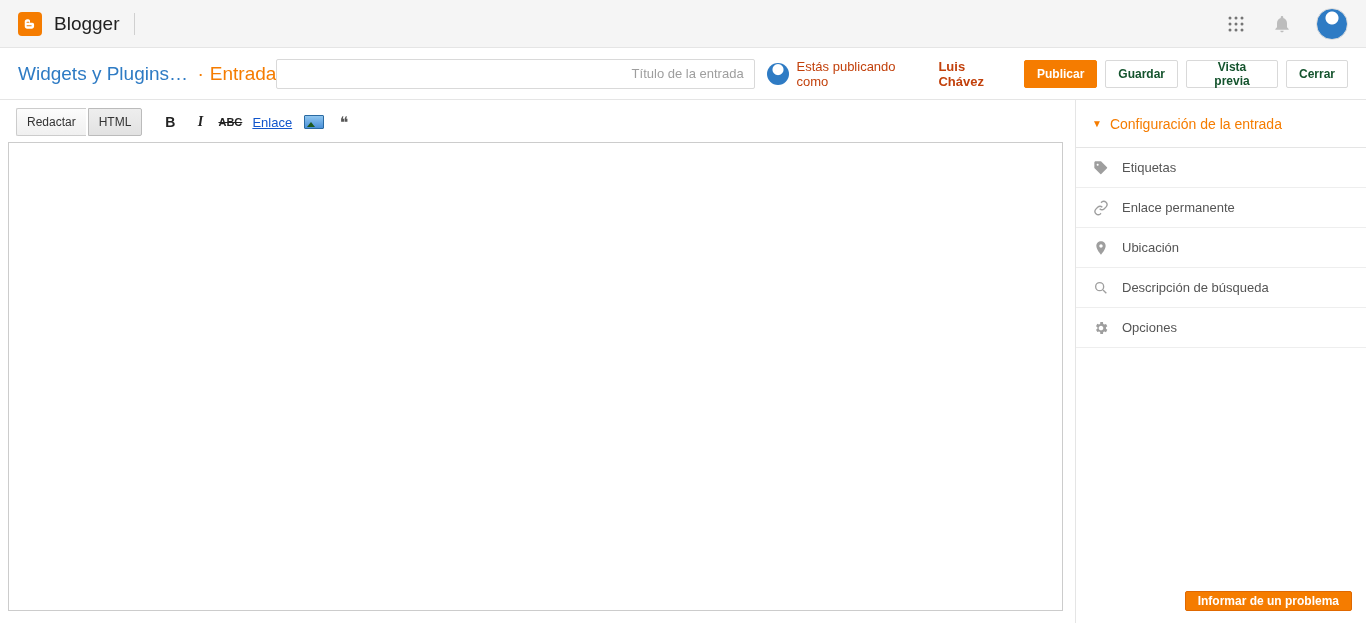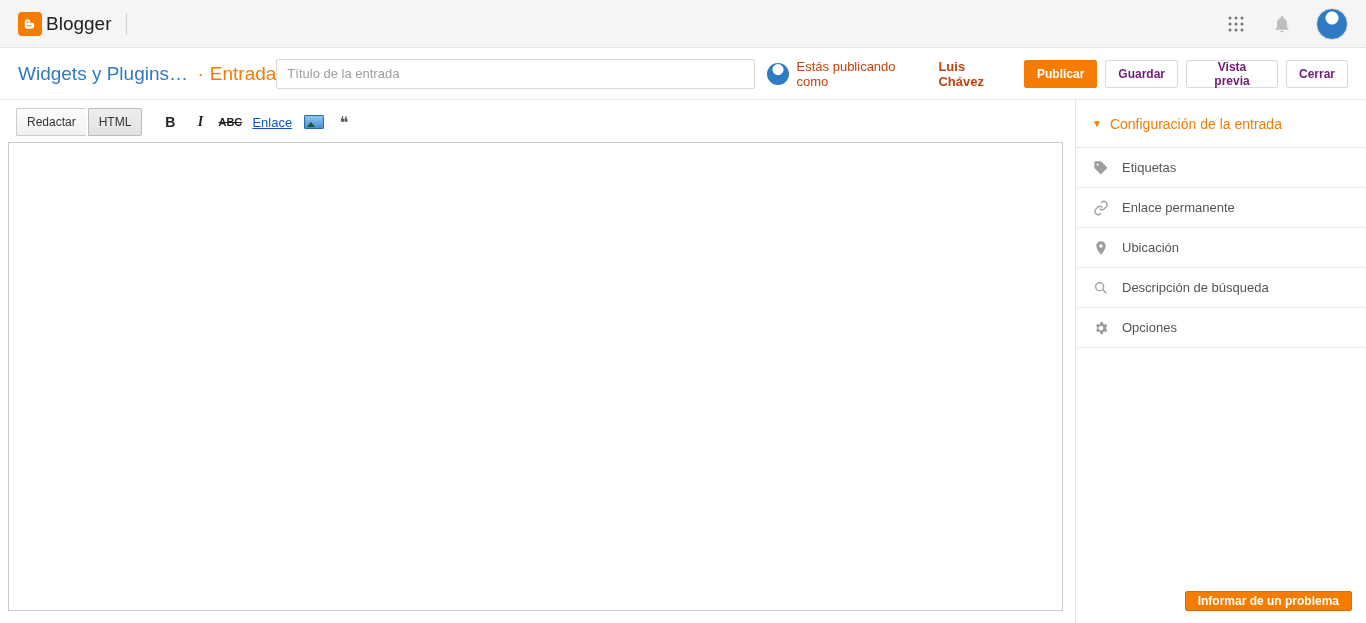--- a/index.html
+++ b/index.html
@@ -2,39 +2,39 @@
 <html><head>
 <meta charset="utf-8">
 <style>
   * { box-sizing: border-box; margin: 0; padding: 0; }
   body { font-family: Arial, sans-serif; font-size: 13px; color: #333; background: #fff; width: 1366px; height: 623px; overflow: hidden; }
 
   
   .topbar { height: 48px; background: #f5f5f5; border-bottom: 1px solid #e5e5e5; display: flex; align-items: center; padding: 0 18px; }
   .logo-box { width: 24px; height: 24px; background: #f57c00; border-radius: 4px; display: flex; align-items: center; justify-content: center; }
   .logo-box svg { fill: #fff; }
-  .brand { font-size: 19px; font-weight: 400; color: #212121; margin-left: 4px; }
+  .brand { font-size: 19px; font-weight: 400; color: #212121; margin-left: 12px; }
   .topbar-sep { width: 1px; height: 22px; background: #d0d0d0; margin: 0 14px; }
   .topbar-spacer { flex: 1; }
   .topbar-icon { width: 28px; height: 28px; display: flex; align-items: center; justify-content: center; margin-left: 18px; cursor: pointer; color: #757575; }
   .avatar-top { width: 32px; height: 32px; border-radius: 50%; margin-left: 20px; cursor: pointer; background: radial-gradient(circle at 50% 30%, #fff 0 6px, #2e7bc4 7px 100%); border: 1px solid #ddd; }
 
   
   .secondbar { height: 52px; border-bottom: 1px solid #e5e5e5; display: flex; align-items: center; padding: 0 18px; }
   .blog-name { color: #2e7bc4; font-size: 19px; max-width: 180px; white-space: nowrap; overflow: hidden; text-overflow: ellipsis; cursor: pointer; }
   .dot-sep { color: #f57c00; font-size: 19px; margin: 0 6px 0 8px; }
   .entry-label { color: #f57c00; font-size: 19px; }
-  .title-input { height: 30px; width: 480px; border: 1px solid #d9d9d9; border-radius: 2px; padding: 0 10px; font-size: 13px; color: #555; outline: none; }
+  .title-input { height: 30px; width: 480px; border: 1px solid #d9d9d9; border-radius: 2px; padding: 0 10px; font-size: 13px; color: #555; outline: none; text-align: right; }
   .title-input::placeholder { color: #9e9e9e; }
   .second-spacer { flex: 1; }
   .posting-as { display: flex; align-items: center; gap: 8px; font-size: 13px; color: #c2410c; margin-left: 12px; }
   .posting-as .mini-avatar { width: 22px; height: 22px; border-radius: 50%; background: radial-gradient(circle at 50% 30%, #fff 0 5px, #2e7bc4 6px 100%); }
   .posting-as .username { font-weight: bold; }
   .action-btns { display: flex; gap: 8px; margin-left: 10px; }
-  .btn { height: 28px; padding: 0 12px; border: 1px solid #d9d9d9; border-radius: 2px; background: #fff; font-size: 12px; font-weight: bold; color: #701a75; cursor: pointer; display: inline-flex; align-items: center; }
+  .btn { height: 28px; padding: 0 12px; border: 1px solid #d9d9d9; border-radius: 2px; background: #fff; font-size: 12px; font-weight: bold; color: #14532d; cursor: pointer; display: inline-flex; align-items: center; }
   .btn.primary { background: #f57c00; border-color: #f57c00; color: #fff; }
 
   
   .main { display: flex; height: calc(623px - 48px - 52px); }
   .editor-col { flex: 1; padding: 6px 12px 12px 8px; display: flex; flex-direction: column; border-right: 1px solid #e5e5e5; }
   .toolbar { height: 36px; display: flex; align-items: center; gap: 2px; padding: 4px 8px 8px 8px; }
   .mode-btn { height: 28px; padding: 0 10px; border: 1px solid #ccc; background: linear-gradient(#fcfcfc, #f0f0f0); font-size: 12px; color: #333; cursor: pointer; }
   .mode-btn.active { background: linear-gradient(#eee, #e2e2e2); border-color: #bbb; }
   .mode-btn.left { border-radius: 2px 0 0 2px; border-right: none; }
   .mode-btn.right { border-radius: 0 2px 2px 0; }

